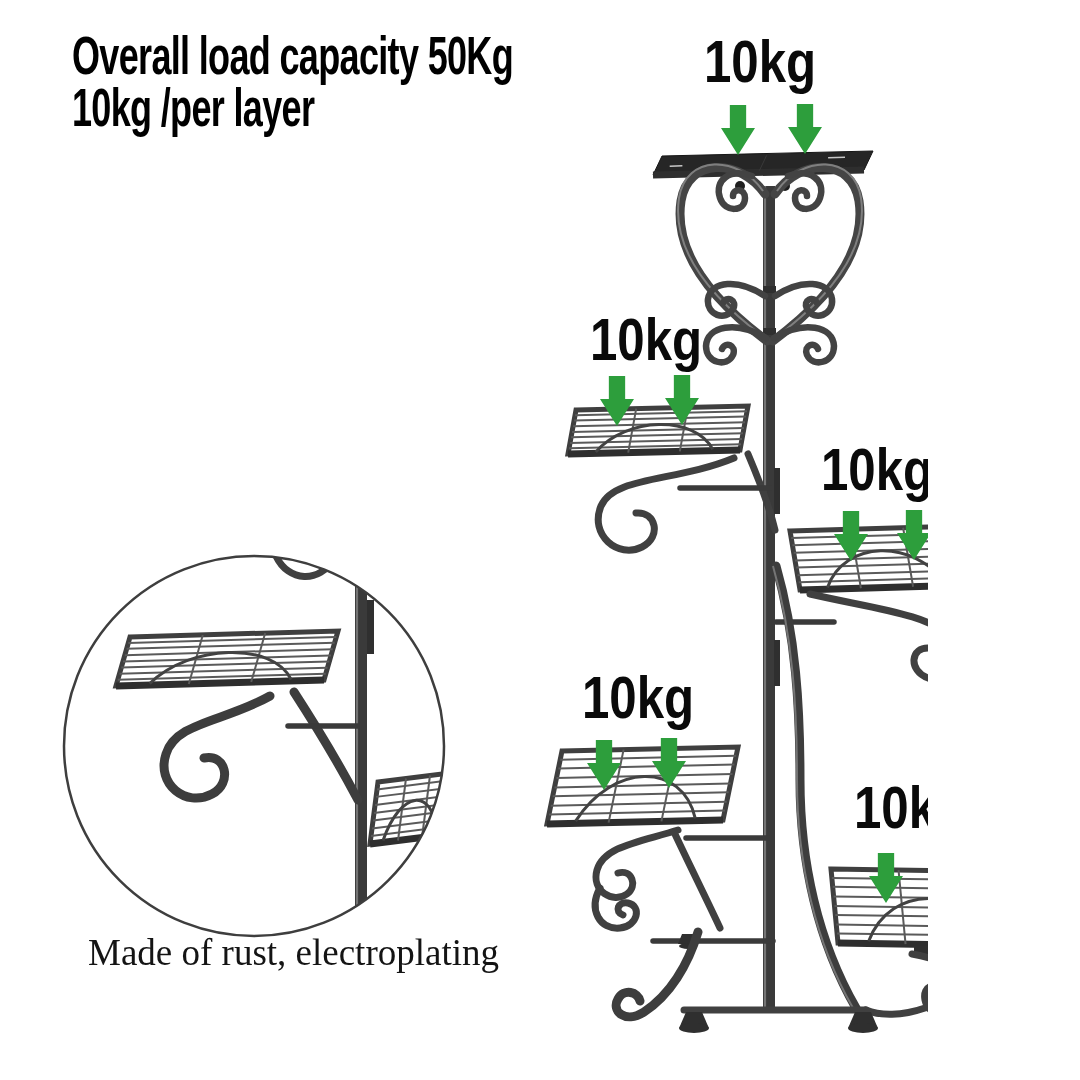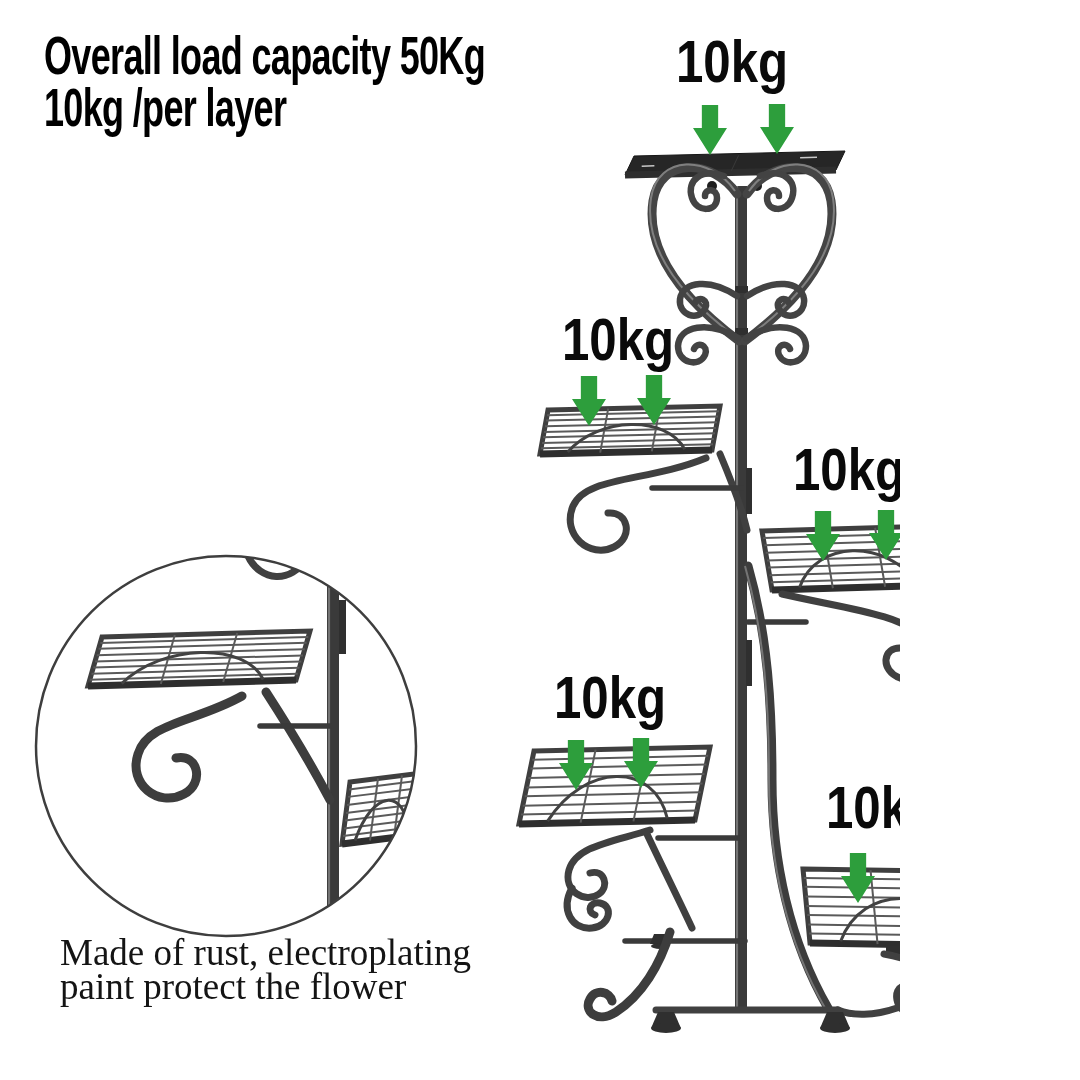--- a/index.html
+++ b/index.html
@@ -1,17 +1,17 @@
 <!DOCTYPE html>
 <html style="--arrow-green: #2d9e3c; --metal-gray: #3f3f3f; --label-black: #0a0a0a; --background: #ffffff;"><head>
 <meta charset="utf-8">
 <style>
   html,body{margin:0;padding:0;background:#fff;}
   .canvas{position:relative;width:900px;height:1080px;background:var(--background,#fff);overflow:hidden;
-          font-family:"Liberation Sans",sans-serif;}
+          font-family:"Liberation Sans",sans-serif;margin-left:28px;}
   svg.stand{position:absolute;left:0;top:0;width:1080px;height:1080px;}
 
   
   .frame{stroke:var(--metal-gray,#3f3f3f);stroke-width:5;fill:none;}
   .frame-front{stroke:#2e2e2e;stroke-width:7;fill:none;}
   .wire{stroke:#5a5a5a;stroke-width:2;fill:none;}
   .hoop{stroke:#424242;stroke-width:3;fill:none;}
   .scroll{stroke:#404040;stroke-width:7;fill:none;stroke-linecap:round;}
   .scroll-thick{stroke:#3d3d3d;stroke-width:9;fill:none;stroke-linecap:round;}
   .curl{stroke:#434343;stroke-width:6.5;fill:none;stroke-linecap:round;}
@@ -174,16 +174,15 @@
   <div class="arrow" style="left:637px;top:375px"></div>
   <div class="arrow" style="left:806px;top:511px"></div>
   <div class="arrow" style="left:869px;top:510px"></div>
   <div class="arrow" style="left:559px;top:740px"></div>
   <div class="arrow" style="left:624px;top:738px"></div>
   <div class="arrow" style="left:841px;top:853px"></div>
   <div class="arrow" style="left:906px;top:852px"></div>
 
   <div class="desc">
     <div>Made of rust, electroplating</div>
-    <div>paint protect the flower</div>
   </div>
 
 </div>
 
 </body></html>

